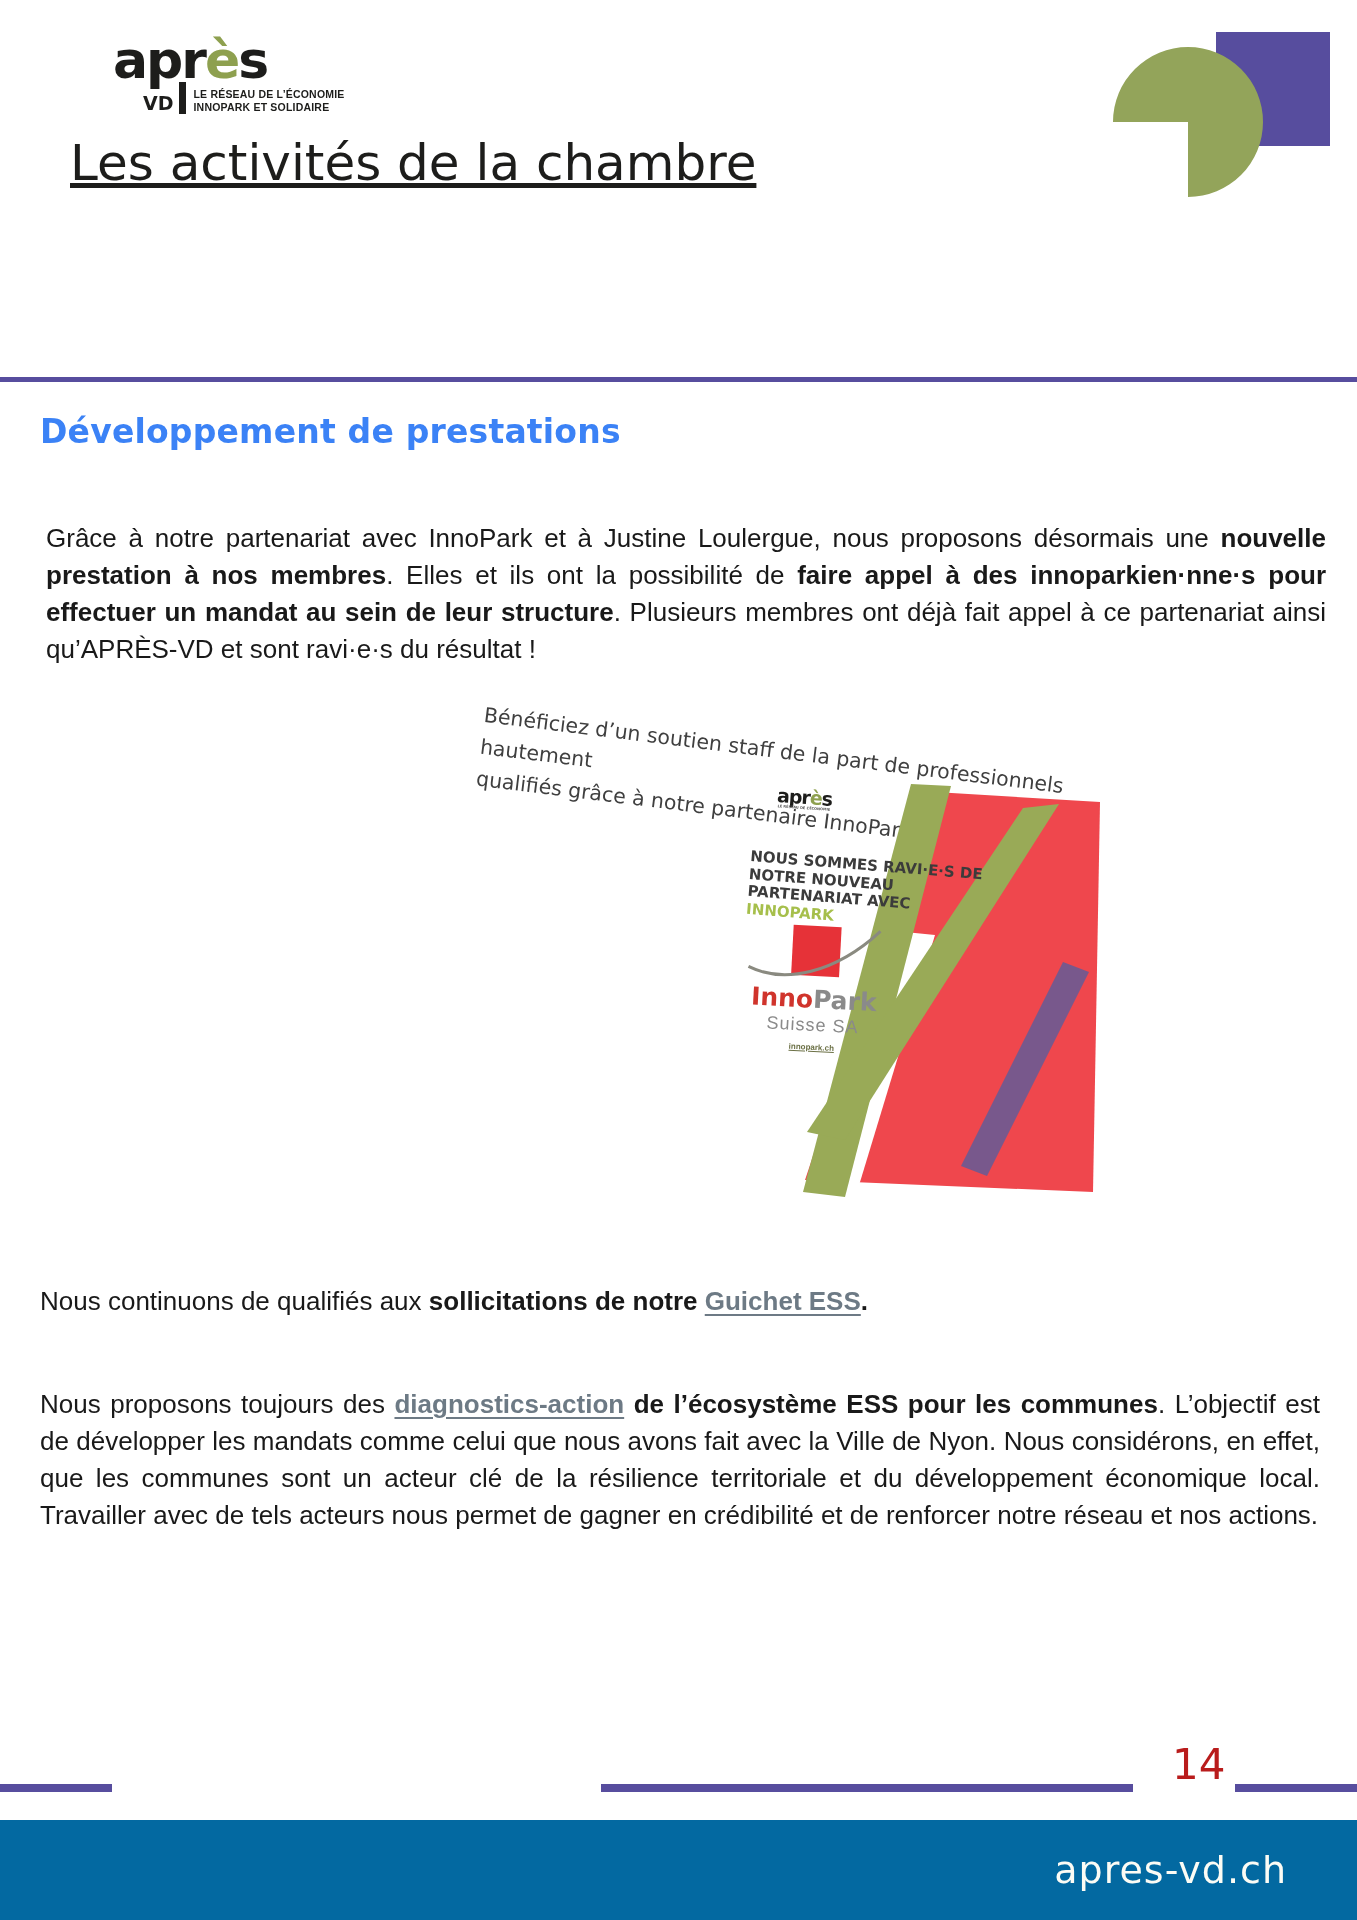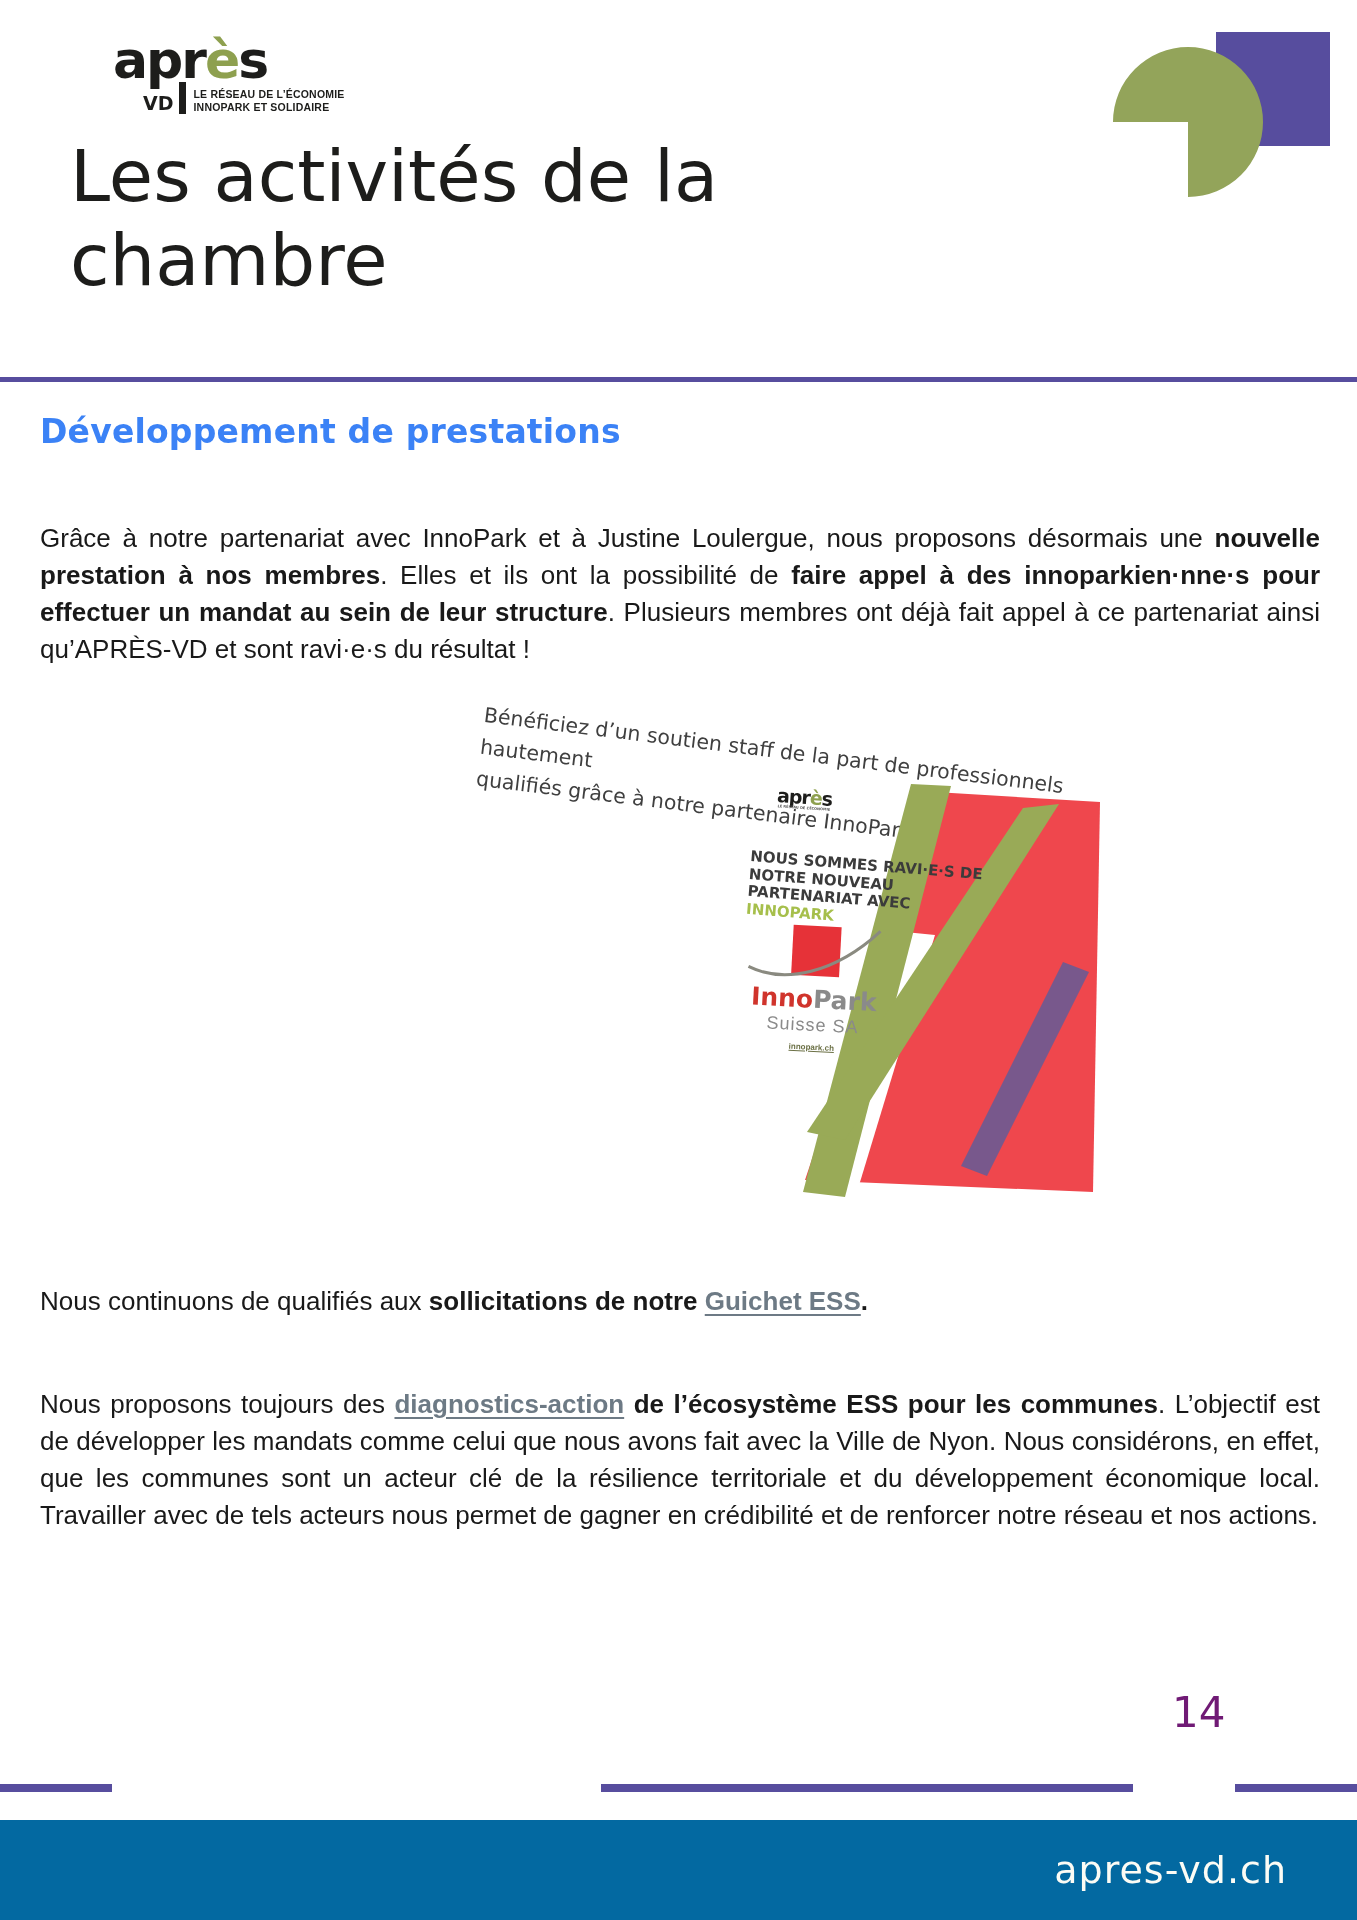--- a/index.html
+++ b/index.html
@@ -17,27 +17,27 @@
   .logo-sub { display:flex; align-items:flex-end; padding-left:30px; margin-top:-4px; }
   .logo-vd { font-family:"DejaVu Sans", sans-serif; font-weight:800; font-size:19px; color:#1d1d1b; }
   .logo-bar { width:7px; height:32px; background:#1d1d1b; margin:0 7px 0 6px; }
   .logo-tag { font-size:10.5px; font-weight:700; color:#1d1d1b; line-height:1.25; letter-spacing:0.2px; }
 
   
   .deco-square { left:1216px; top:32px; width:114px; height:114px; background:#574d9e; }
   .deco-pac { left:1113px; top:47px; width:150px; height:150px; }
 
   
-  .page-title { left:70px; top:134px; width:780px; font-family:"DejaVu Sans", sans-serif; font-weight:500; font-size:72px; line-height:1.17; color:#1d1d1b; }
+  .page-title { left:70px; top:134px; width:780px; font-family:"DejaVu Sans", sans-serif; font-weight:500; font-size:50px; line-height:1.17; color:#1d1d1b;text-decoration:underline; }
   .rule { left:0; top:377px; width:1357px; height:5px; background:#574d9e; }
   .section-heading { left:40px; top:412px; font-family:"DejaVu Sans", sans-serif; font-weight:800; font-size:33px; letter-spacing:0.2px; color:#3b82f6; }
 
   
   .para { left:40px; width:1280px; font-size:26px; line-height:37px; text-align:justify; color:#191919; }
-  .para-intro { top:520px; }
+  .para-intro { top:520px;margin-left:6px; }
   .para-guichet { top:1283px; text-align:left; }
   .para-diagnostics { top:1386px; }
   .b { font-weight:700; }
   .link { font-weight:700; color:#6d7a85; text-decoration:underline; text-decoration-thickness:2px; text-underline-offset:4px; }
 
   
   .caption { left:486px; top:700px; width:600px; transform:rotate(7deg); transform-origin:0 0;
              font-family:"DejaVu Sans", sans-serif; font-size:20.5px; font-weight:500; color:#3f3f3f; line-height:1.55; }
   .caption span { display:block; }
 
@@ -58,21 +58,21 @@
   .ip-name .red { color:#d0342c; }
   .ip-name .gray { color:#8a8a8a; }
   .ip-sub { font-size:18px; color:#8a8a8a; letter-spacing:1px; margin-top:1px; }
   .ip-url { font-size:8px; font-weight:700; color:#6b7045; text-decoration:underline; margin-top:7px; }
 
   
   .pnum-seg { top:1784px; height:8px; background:#574d9e; }
   .pnum-seg.s1 { left:0; width:112px; }
   .pnum-seg.s2 { left:601px; width:532px; }
   .pnum-seg.s3 { left:1235px; width:122px; }
-  .page-number { left:1172px; top:1688px; font-family:"DejaVu Sans", sans-serif; font-weight:500; font-size:42px; color:#701a75; }
+  .page-number { left:1172px; top:1740px; font-family:"DejaVu Sans", sans-serif; font-weight:500; font-size:42px; color:#b91c1c; }
   .footer-bar { left:0; top:1820px; width:1357px; height:100px; background:#0369a1; }
   .footer-url { position:absolute; right:70px; top:0; height:100px; line-height:100px;
                 font-family:"DejaVu Sans", sans-serif; font-weight:400; font-size:38px; letter-spacing:1px; color:#fcfcf5; }
 </style>
 </head>
 <body>
 
 <div class="abs logo">
   <div class="logo-word"><span>apr</span><span class="accent">è</span><span>s</span></div>
   <div class="logo-sub">

